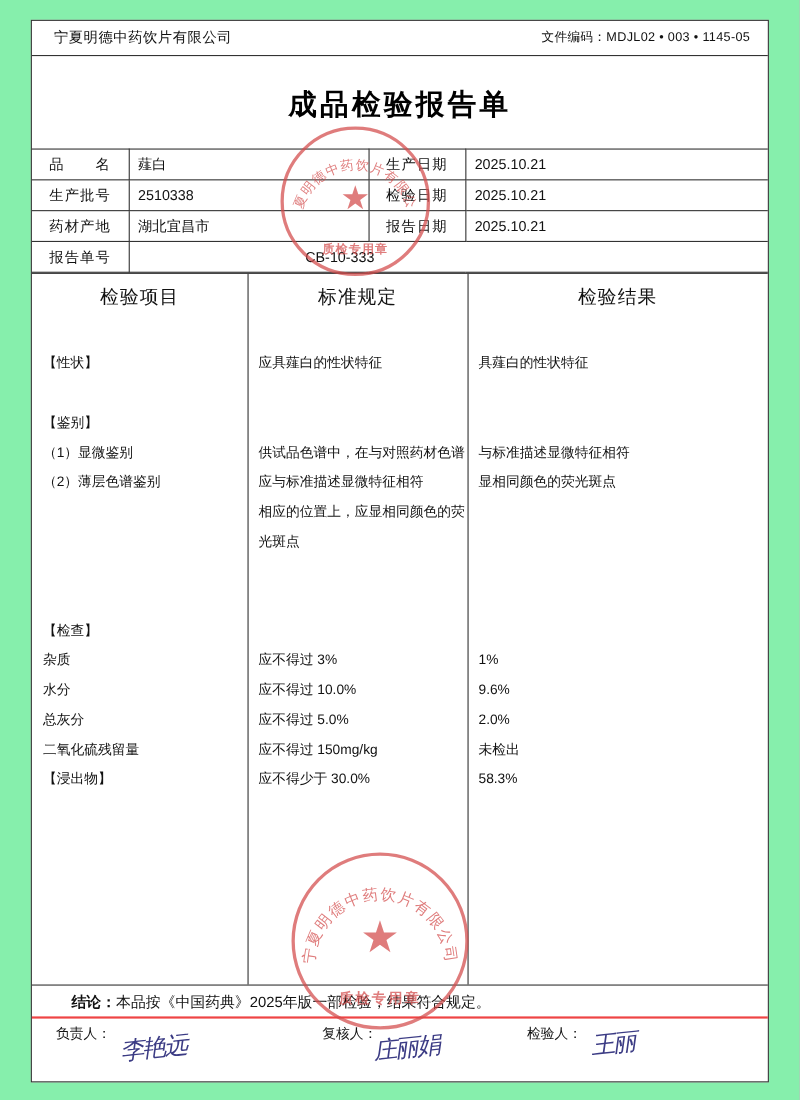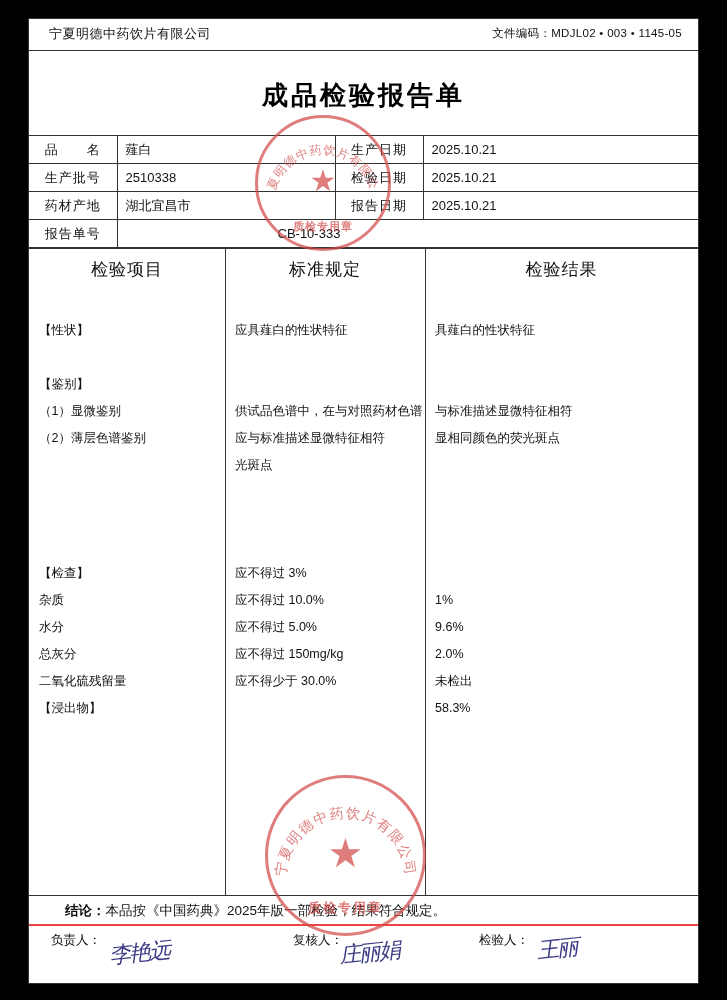--- a/index.html
+++ b/index.html
@@ -7,21 +7,21 @@
     padding: 0;
     background: #b8b8b8;
   }
   body {
     font-family: "Liberation Sans", sans-serif;
   }
   .page {
     position: relative;
     width: 727px;
     height: 1000px;
-    background: #000000;
+    background: #86efac;
     overflow: hidden;
     box-sizing: border-box;
   }
   .sheet {
     position: absolute;
     left: 28px;
     top: 18px;
     width: 671px;
     height: 966px;
     border: 1px solid #333;
@@ -291,20 +291,21 @@
       </div>
 
       <div class="col colB">
         <div class="hdrlbl">标准规定</div>
         <div class="line"></div>
         <div class="line">应具薤白的性状特征</div>
         <div class="line"></div>
         <div class="line"></div>
         <div class="line">供试品色谱中，在与对照药材色谱</div>
         <div class="line">应与标准描述显微特征相符</div>
+        <div class="line">相应的位置上，应显相同颜色的荧</div>
         <div class="line">光斑点</div>
         <div class="line"></div>
         <div class="line"></div>
         <div class="line"></div>
         <div class="line">应不得过 3%</div>
         <div class="line">应不得过 10.0%</div>
         <div class="line">应不得过 5.0%</div>
         <div class="line">应不得过 150mg/kg</div>
         <div class="line">应不得少于 30.0%</div>
       </div>

